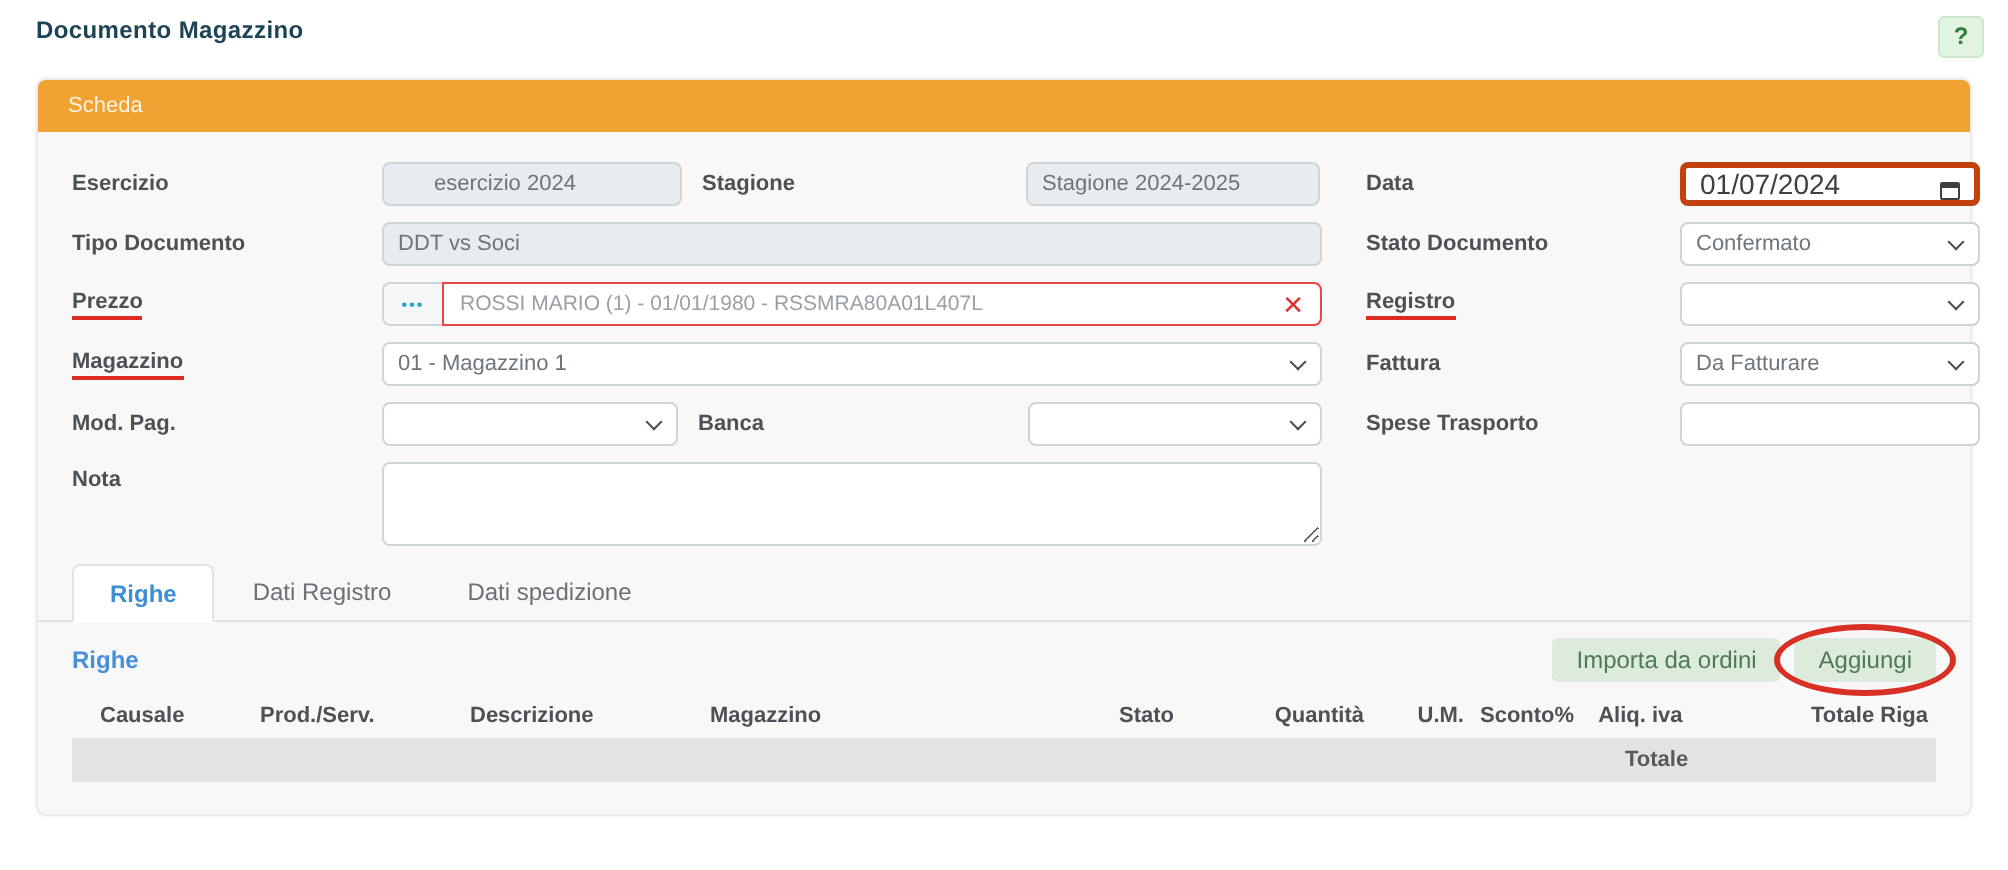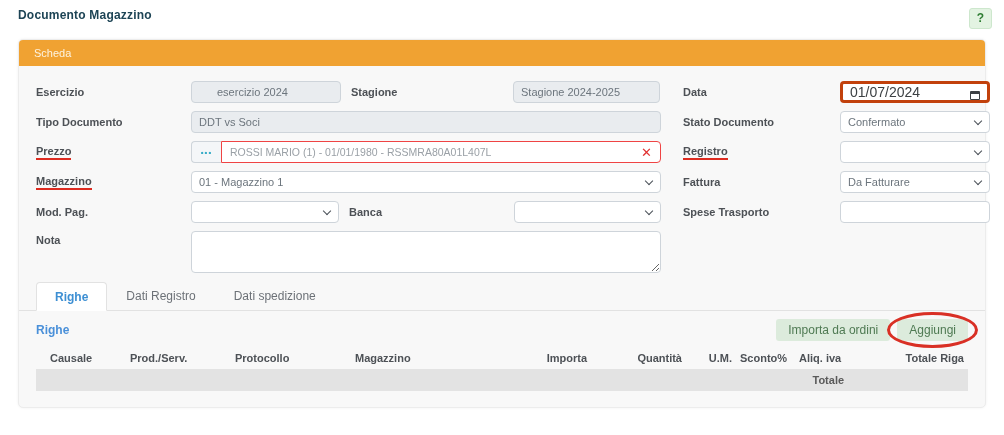--- a/index.html
+++ b/index.html
@@ -250,23 +250,23 @@
         <col style="width:95px">
       <col style="width:50px">
         <col style="width:55px">
         <col style="width:75px">
         <col>
     </colgroup>
     <thead>
       <tr>
         <th class="al" style="padding-left:14px">Causale</th>
         <th class="al">Prod./Serv.</th>
-        <th class="al">Protocollo</th>
+        <th class="al">Descrizione</th>
         <th class="al">Magazzino</th>
-        <th class="ar">Importa</th>
+        <th class="ar">Stato</th>
         <th class="ar">Quantità</th>
         <th class="ar">U.M.</th>
         <th class="ar">Sconto%</th>
         <th class="al" style="padding-left:8px">Aliq. iva</th>
         <th class="ar">Totale Riga</th>
       </tr>
     </thead>
     <tbody>
       <tr class="totrow">
         <td colspan="9" style="text-align:right; padding-right:22px">Totale</td>

